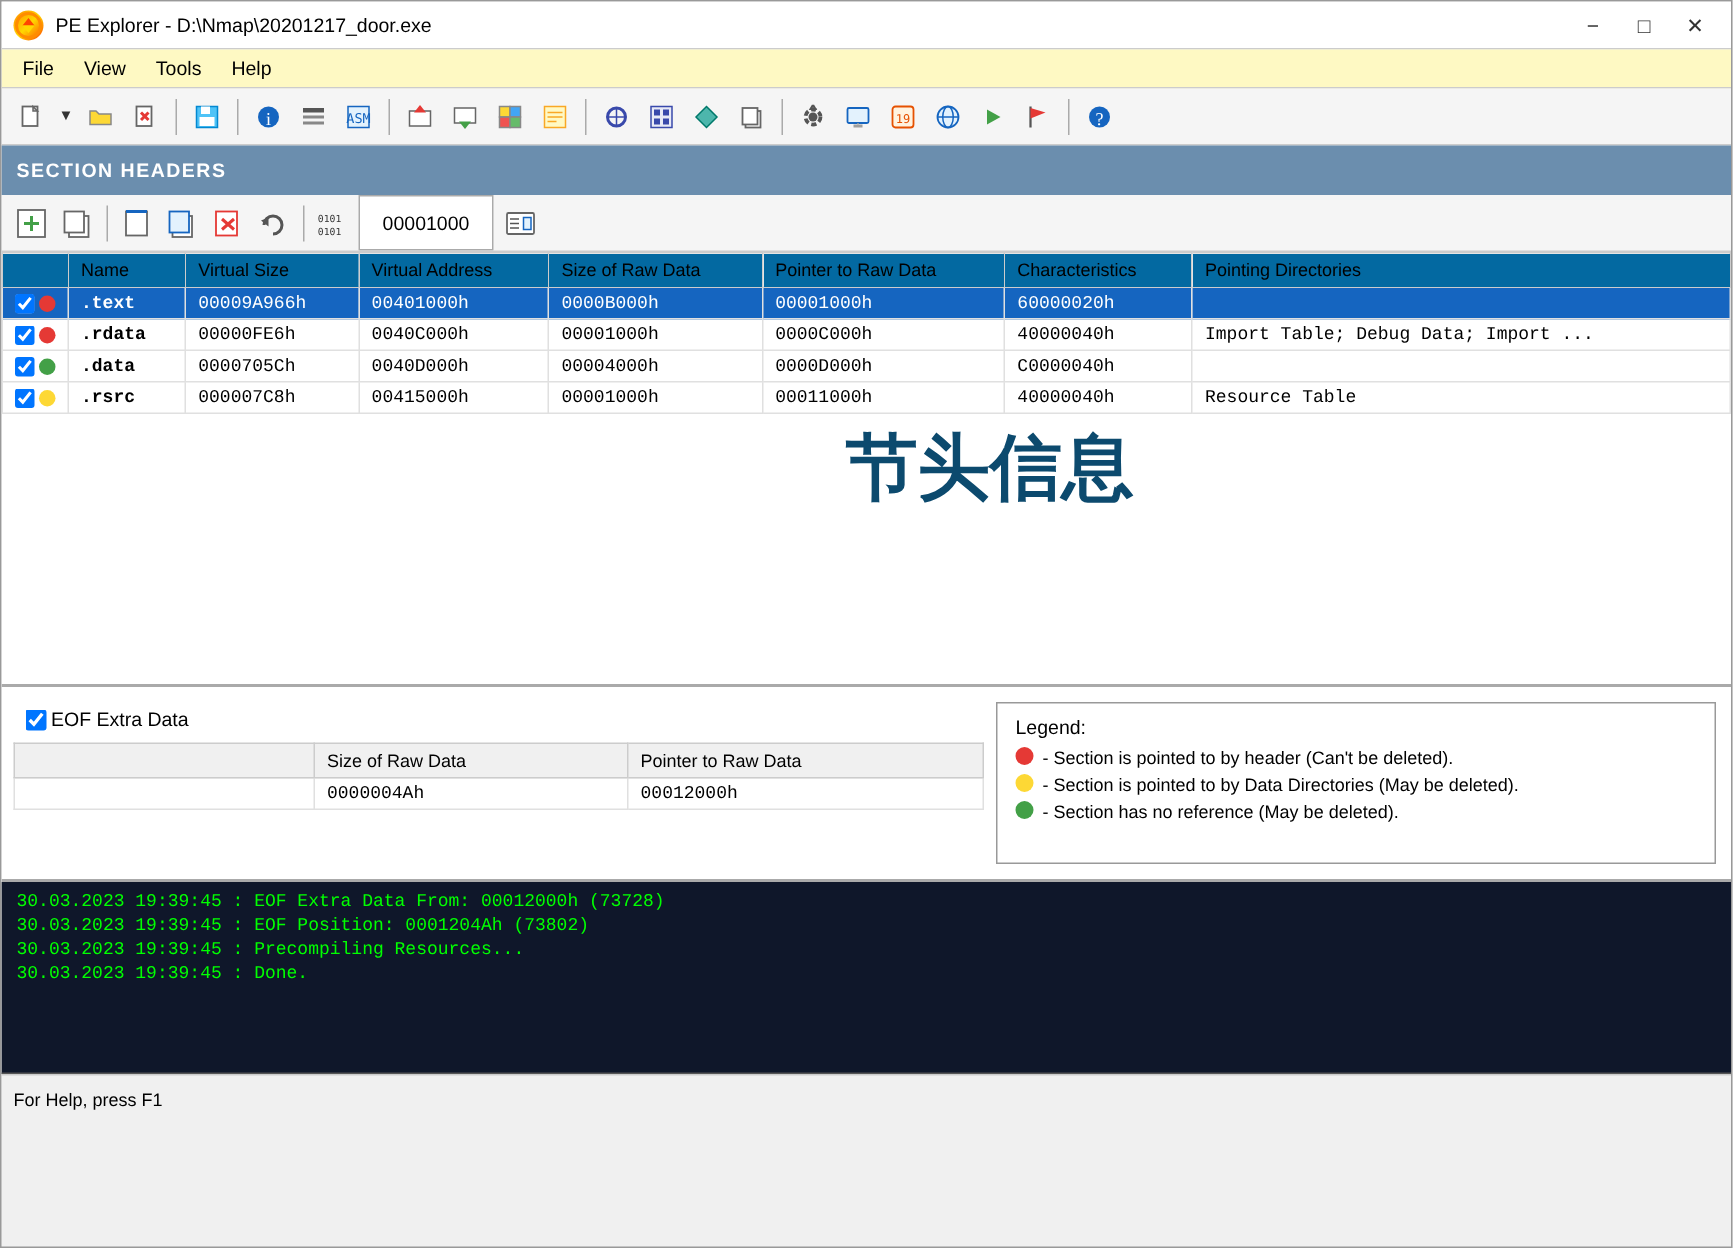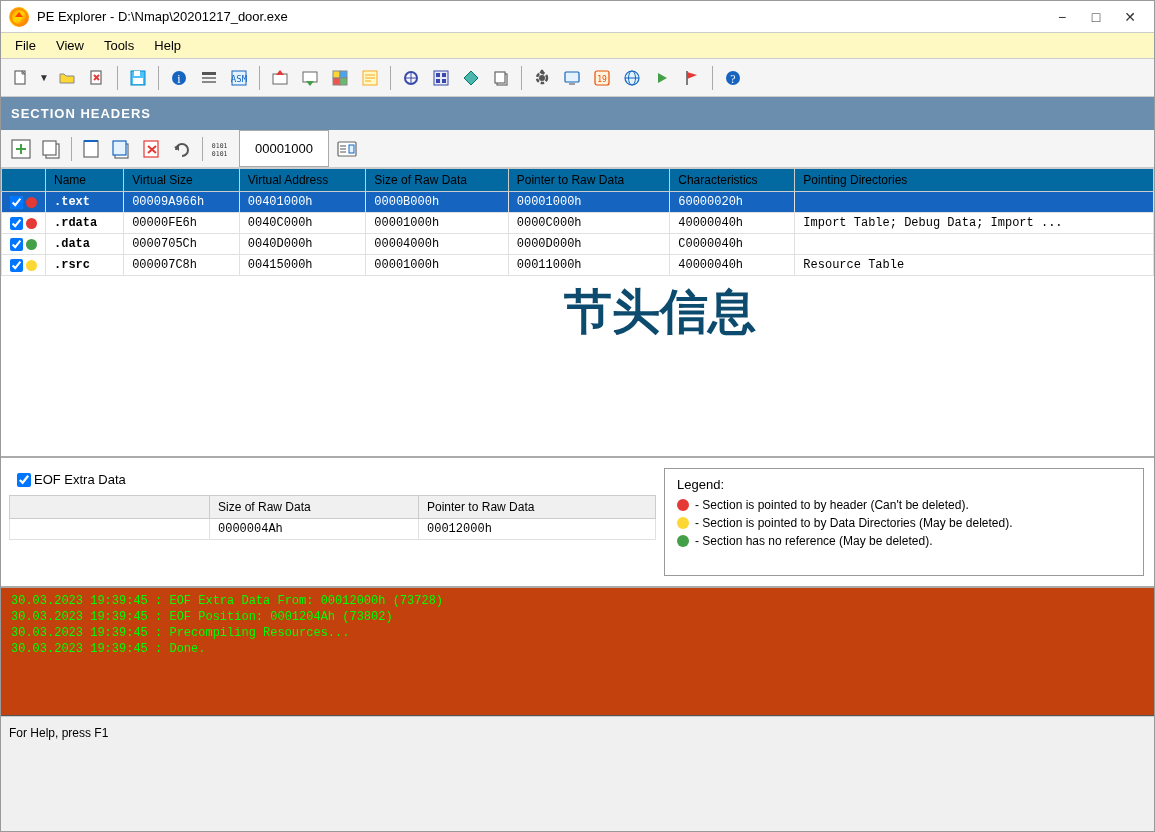--- a/index.html
+++ b/index.html
@@ -226,33 +226,32 @@
       padding: 8px 12px;
       font-size: 12px;
     }
     #legend-box .legend-title {
       font-size: 13px;
       margin-bottom: 6px;
       font-weight: normal;
     }
     .legend-item {
       display: flex;
-      align-items: center;
       gap: 6px;
       margin-bottom: 4px;
     }
     .legend-dot {
       width: 12px; height: 12px;
       border-radius: 50%;
       flex-shrink: 0;
     }
 
     
     #log-area {
-      background: #c2410c;
+      background: #0f172a;
       height: 128px;
       overflow-y: auto;
       padding: 6px 10px;
       font-family: 'Courier New', monospace;
       font-size: 12px;
       color: #00ff00;
       border-bottom: 1px solid #555;
     }
     #log-area div { margin-bottom: 2px; }
 

